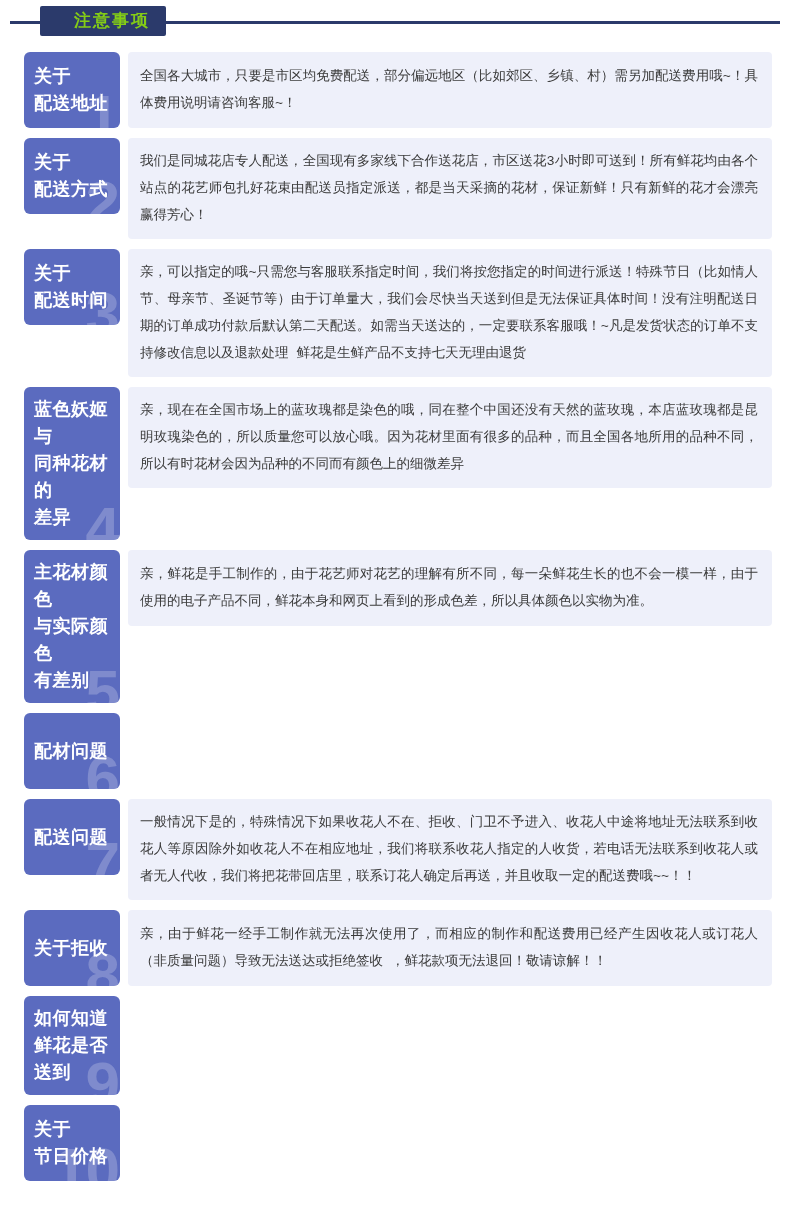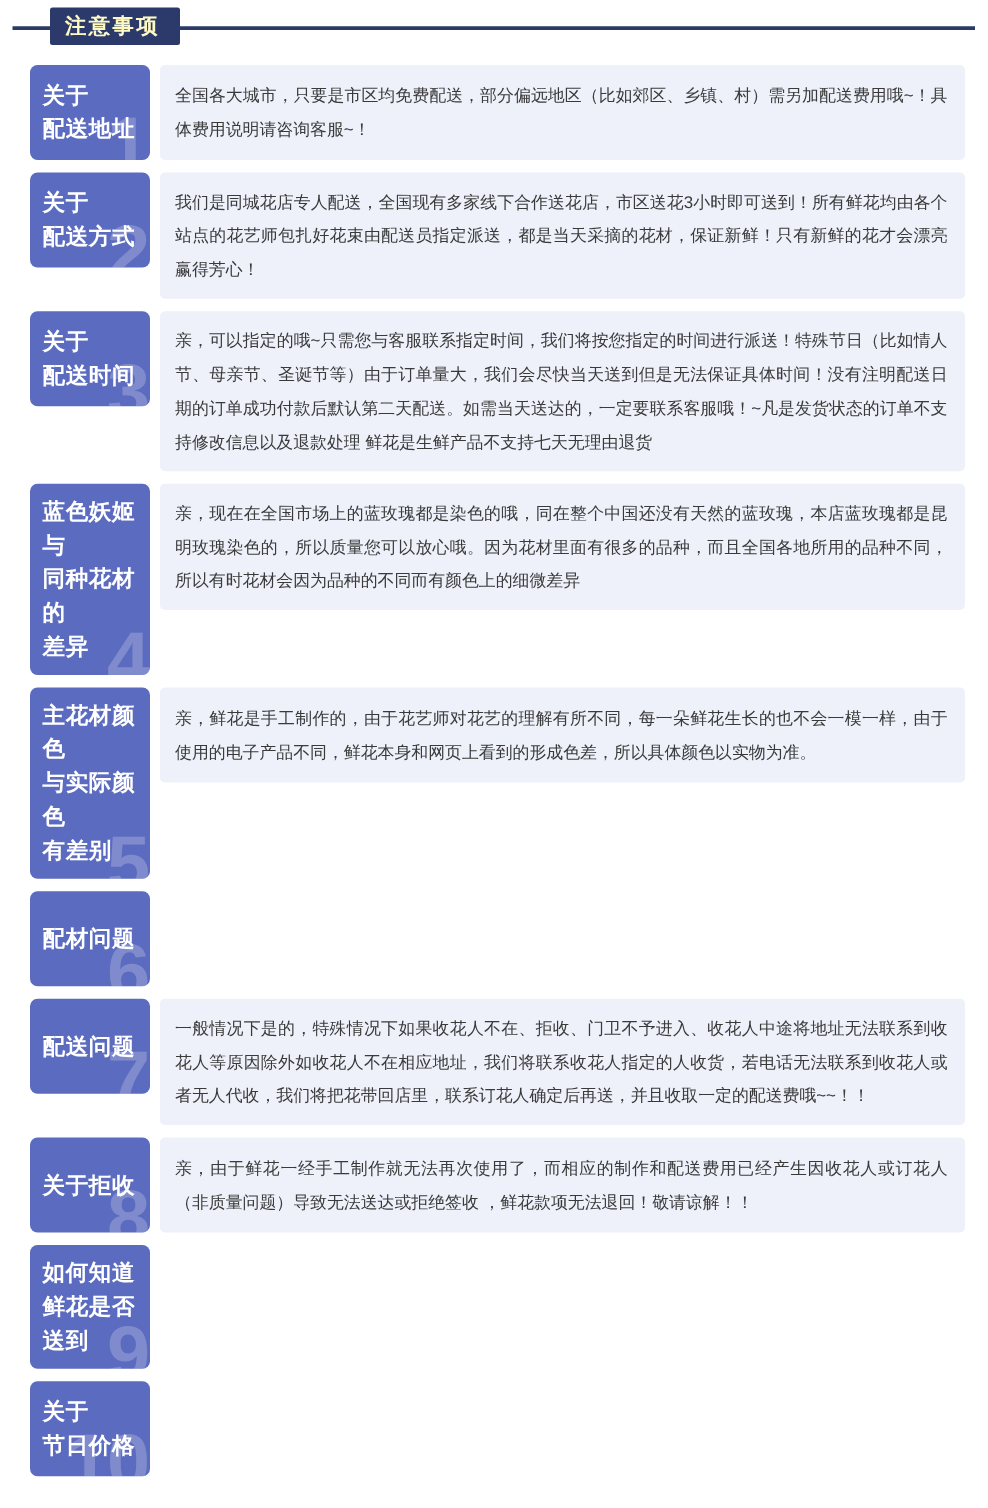--- a/index.html
+++ b/index.html
@@ -30,25 +30,25 @@
     right: 0;
     top: 21px;
     height: 3px;
     background: #2b3a6b;
   }
   .header-badge {
     position: absolute;
     left: 30px;
     top: 6px;
     background: #2b3a6b;
-    color: #fef9c3;
+    color: #84cc16;
     font-size: 17px;
     font-weight: bold;
     letter-spacing: 2px;
-    padding: 6px 16px 7px 12px;
+    padding: 6px 16px 7px 34px;
     line-height: 1;
     border-radius: 2px;
   }
 
   
   .rows {
     display: block;
     padding-left: 14px;
     padding-right: 8px;
   }
@@ -101,20 +101,21 @@
     color: #3a3a3a;
     font-size: 13.5px;
     line-height: 2.0;
     text-align: justify;
     min-height: 76px;
     display: flex;
     align-items: center;
   }
   .body p {
     margin: 0;
+    font-family: Liberation Mono, monospace;
   }
 </style>
 </head>
 <body>
 
 <div class="page">
 
   <div class="header">
     <div class="header-rule"></div>
     <div class="header-badge">注意事项</div>

